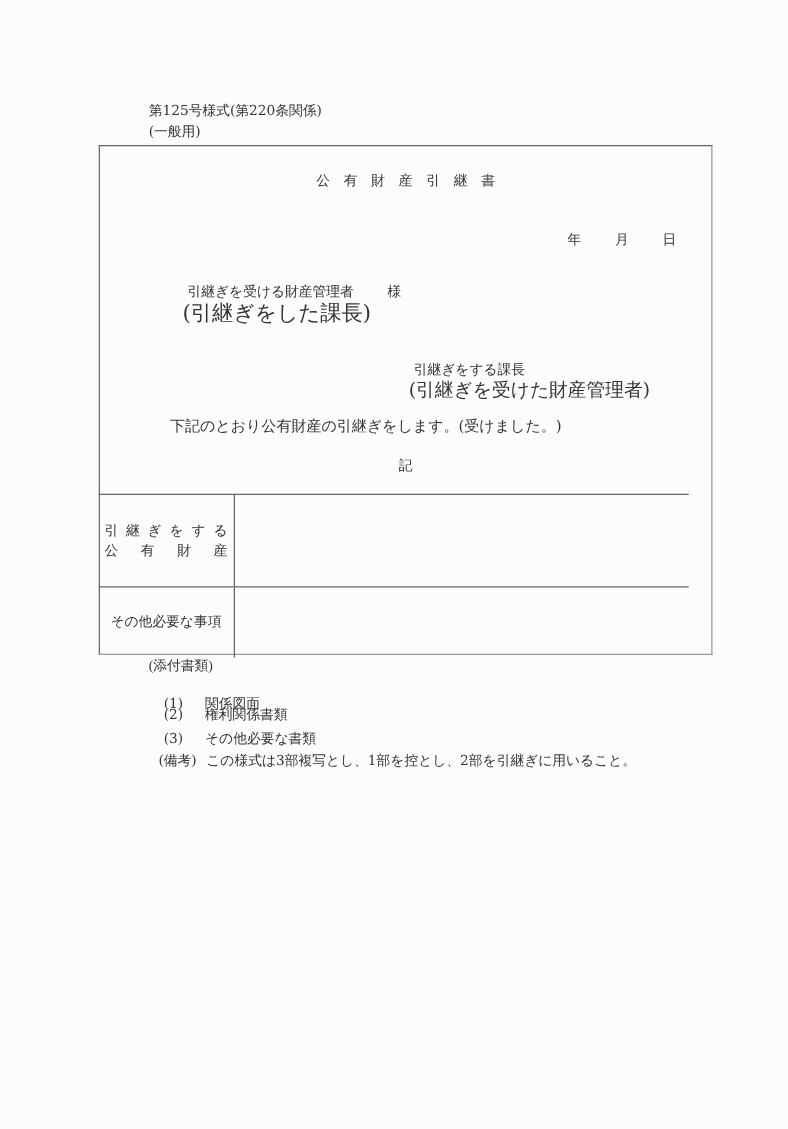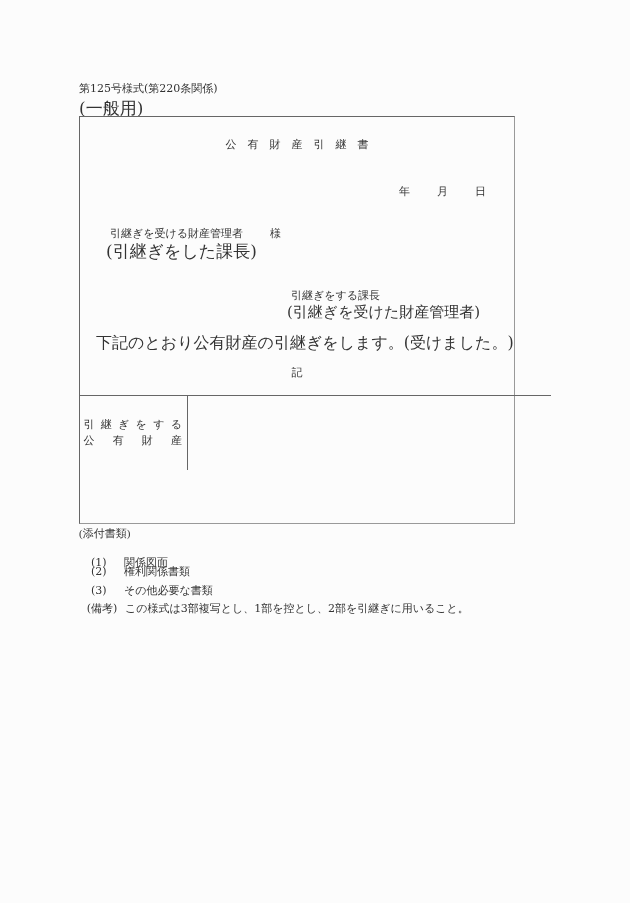--- a/index.html
+++ b/index.html
@@ -9,29 +9,29 @@
     }
     body {
       width: 630px;
       height: 903px;
       position: relative;
       font-family: "DejaVu Serif", "Liberation Serif", serif;
       color: #333;
       font-size: 11px;
       overflow: hidden;
     }
-    .abs { position: absolute; white-space: nowrap; line-height: 1; }
+    .abs { position: absolute; white-space: nowrap; line-height: 1; margin-left: 40px; }
     #form-id { left: 79px; top: 83px; font-size: 11px; }
-    #form-usage { left: 79px; top: 100px; font-size: 17px; }
+    #form-usage { left: 79px; top: 100px; font-size: 11px; }
 
     #frame {
       position: absolute;
       left: 79px;
       top: 116px;
-      width: 436px;
+      width: 491px;
       height: 408px;
       border: 1.5px solid #666;
       border-right-color: #999;
       border-bottom-color: #999;
       box-sizing: border-box;
     }
     #title {
       position: absolute;
       left: 0; right: 0;
       top: 20px;
@@ -46,21 +46,21 @@
       top: 67px;
       display: flex;
       gap: 0;
     }
     #date span { display: inline-block; width: 38px; text-align: right; }
     #recipient { position: absolute; left: 30px; top: 111px; font-size: 11px; text-align: center; }
     #recipient-line2 { position: absolute; left: 26px; top: 126px; font-size: 17px; }
     #recipient-honorific { position: absolute; left: 190px; top: 111px; font-size: 11px; }
     #sender-line1 { position: absolute; left: 211px; top: 173px; font-size: 11px; text-align: center; }
     #sender-line2 { position: absolute; left: 207px; top: 188px; font-size: 15px; }
-    #statement { position: absolute; left: 16px; top: 218px; font-size: 16px; }
+    #statement { position: absolute; left: 16px; top: 218px; font-size: 12px; }
     #ki { position: absolute; left: 0; right: 0; top: 248px; text-align: center; font-size: 11px; }
 
     #table {
       position: absolute;
       left: -1.5px;
       top: 278px;
       width: 472px;
       border-collapse: collapse;
     }
     #table td {
@@ -131,20 +131,24 @@
         </div>
         <div class="spaced">
           <span>公</span>
           <span>有</span>
           <span>財</span>
           <span>産</span>
         </div>
       </td>
       <td></td>
     </tr>
+    <tr class="row2">
+      <td class="label">その他必要な事項</td>
+      <td></td>
+    </tr>
   </tbody>
     </table>
 </div>
 
 <div class="abs" id="attachments-head">(添付書類)</div>
 <div class="abs" id="att1">
   <span class="att-num">(1)</span><span>関係図面</span>
 </div>
 <div class="abs" id="att2">
   <span class="att-num">(2)</span><span>権利関係書類</span>

